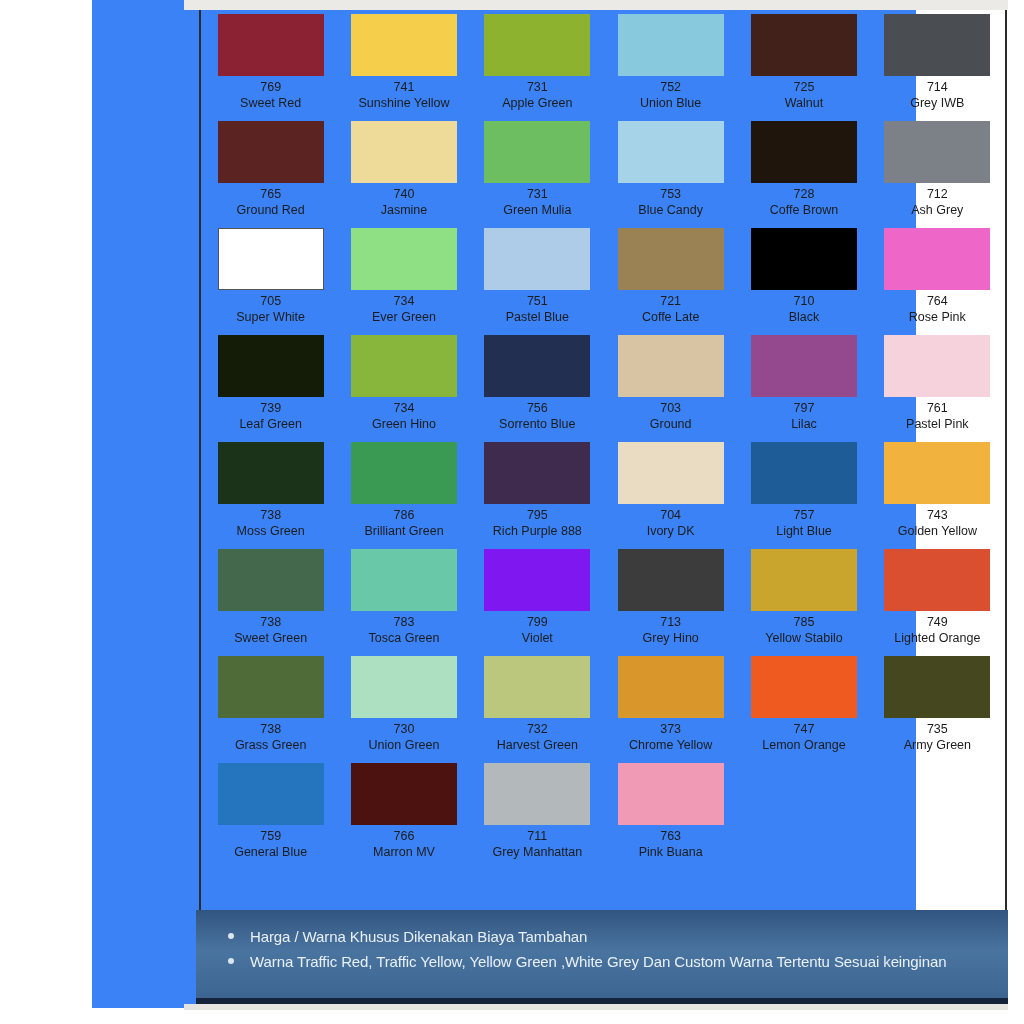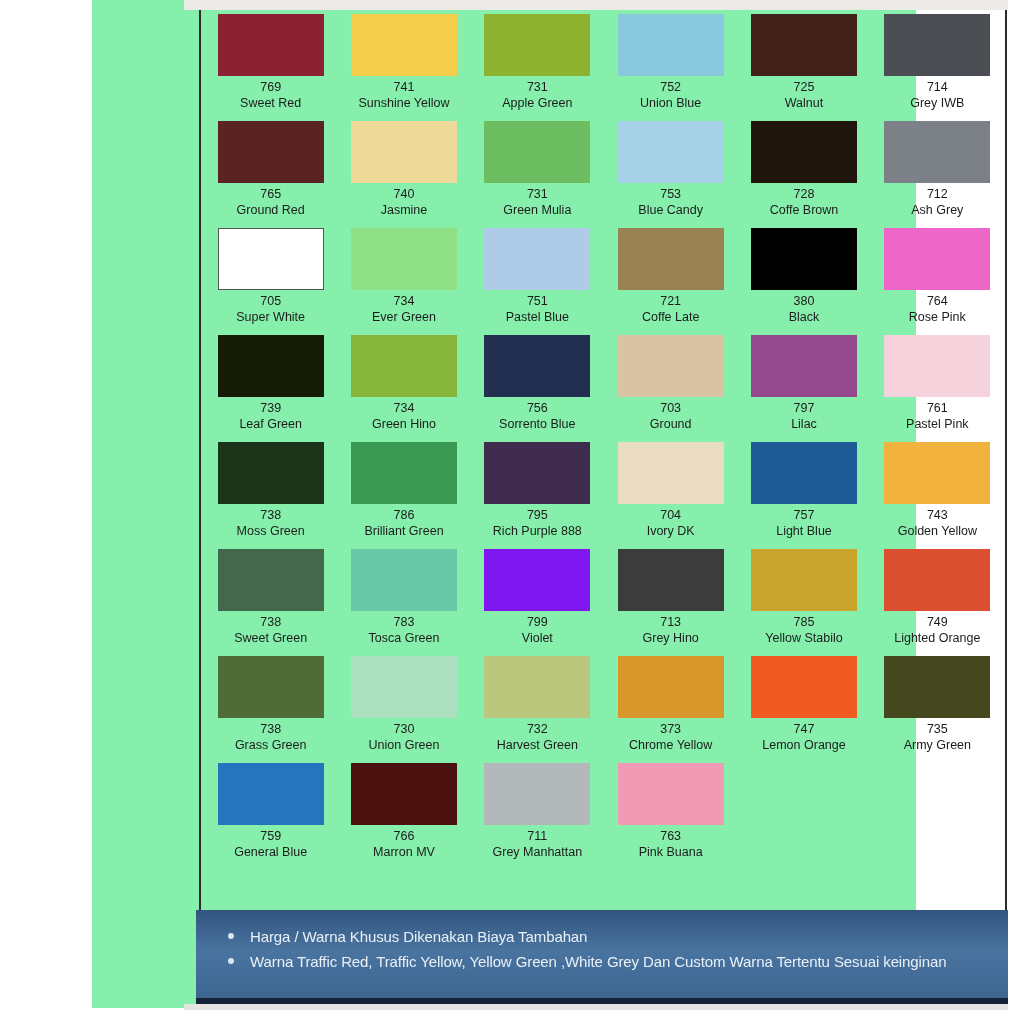--- a/index.html
+++ b/index.html
@@ -15,21 +15,21 @@
     position: relative;
   }
 
   
   #slide-frame {
     position: absolute;
     left: 92px;
     top: 0px;
     width: 824px;
     height: 1008px;
-    background: #86efac;
+    background: #3b82f6;
     box-sizing: border-box;
   }
   #top-gray-strip {
     position: absolute;
     left: 92px;
     top: 0px;
     width: 824px;
     height: 10px;
     background: #eceae7;
   }
@@ -228,21 +228,21 @@
         <div class="swatch-code">751</div>
         <div class="swatch-name">Pastel Blue</div>
       </div>
       <div class="swatch-cell">
         <div class="swatch-chip" style="background: rgb(155, 130, 84);"></div>
         <div class="swatch-code">721</div>
         <div class="swatch-name">Coffe Late</div>
       </div>
       <div class="swatch-cell">
         <div class="swatch-chip" style="background: rgb(0, 0, 0);"></div>
-        <div class="swatch-code">380</div>
+        <div class="swatch-code">710</div>
         <div class="swatch-name">Black</div>
       </div>
       <div class="swatch-cell">
         <div class="swatch-chip" style="background: rgb(238, 102, 199);"></div>
         <div class="swatch-code">764</div>
         <div class="swatch-name">Rose Pink</div>
       </div>
       <div class="swatch-cell">
         <div class="swatch-chip" style="background: rgb(20, 27, 7);"></div>
         <div class="swatch-code">739</div>

